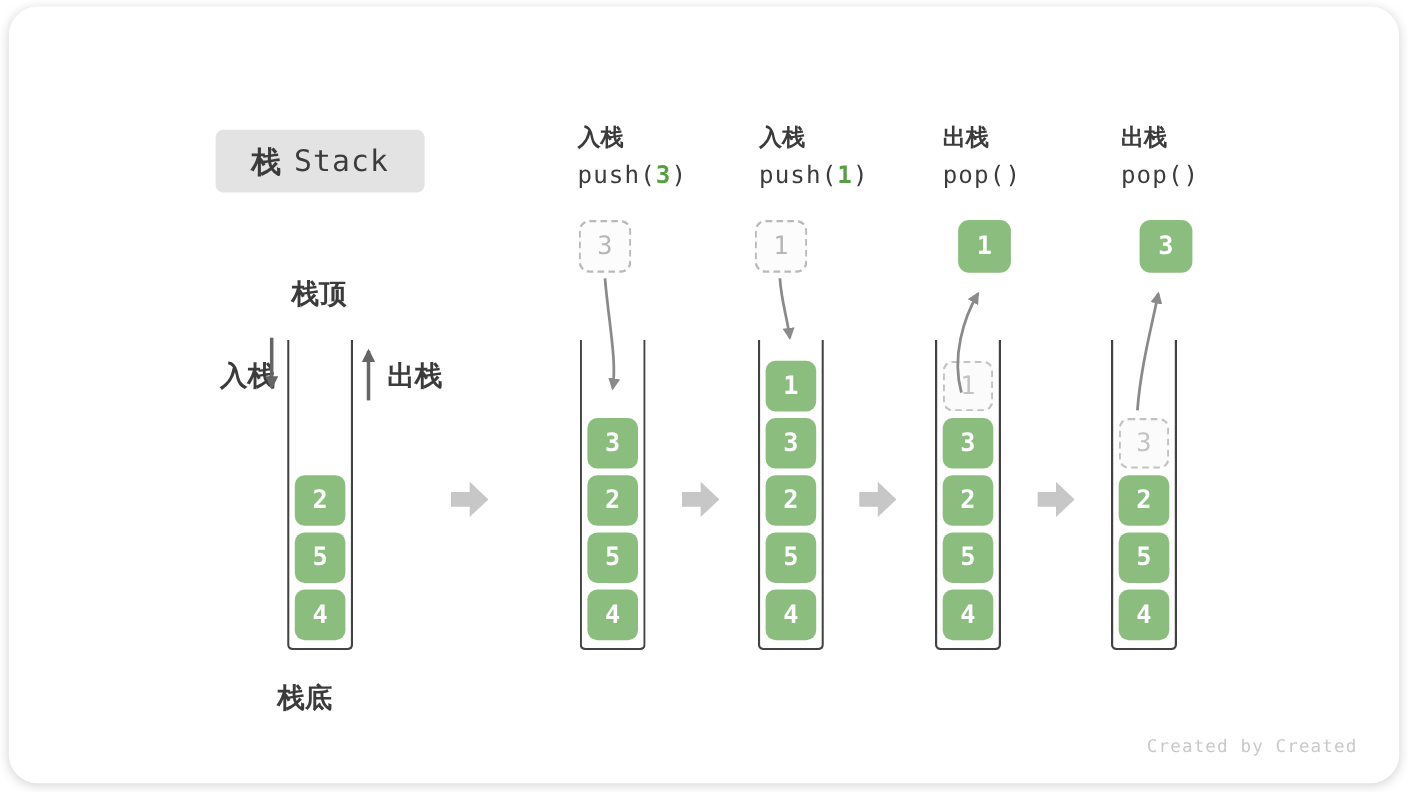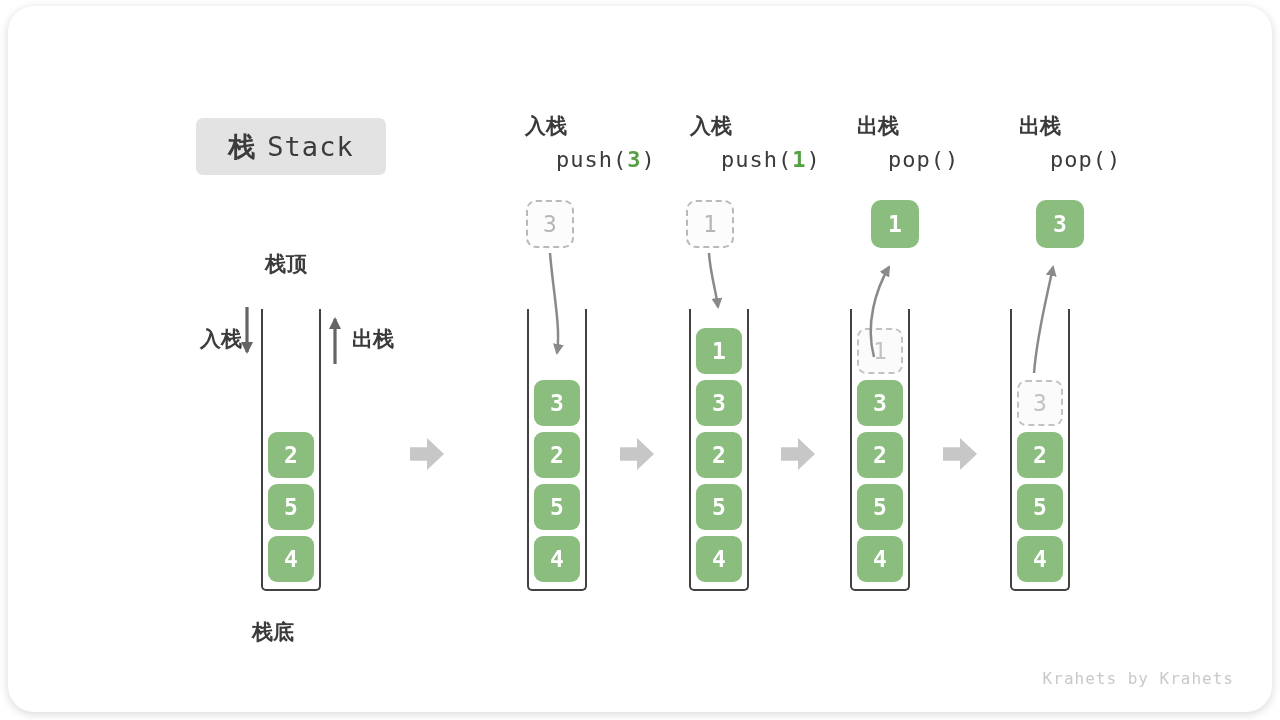--- a/index.html
+++ b/index.html
@@ -5,26 +5,26 @@
   html,body{margin:0;padding:0;background:#ffffff;}
   body{width:1280px;height:720px;position:relative;font-family:"Liberation Sans",sans-serif;-webkit-font-smoothing:antialiased;}
   .card{position:absolute;left:8px;top:6px;width:1264px;height:706px;background:#ffffff;border-radius:26px;box-shadow:0 2px 10px rgba(0,0,0,0.16);overflow:hidden;}
 
   
   .title-box{position:absolute;left:188px;top:112px;width:190px;height:57px;background:#e3e3e3;border-radius:7px;display:flex;align-items:center;justify-content:center;gap:12px;color:#3b3b3b;}
   .title-zh{font-size:27px;font-weight:700;}
   .title-en{font-family:"DejaVu Sans Mono",monospace;font-size:27px;font-weight:500;letter-spacing:1px;}
 
   
-  .zh-label{position:absolute;color:#3b3b3b;font-size:21px;font-weight:700;white-space:nowrap;}
+  .zh-label{position:absolute;color:#3b3b3b;font-size:25px;font-weight:700;white-space:nowrap;}
 
   
   .op{position:absolute;top:107px;color:#3b3b3b;}
   .op-zh{font-size:21px;font-weight:700;line-height:26px;}
-  .op-code{margin-top:6px;font-family:"DejaVu Sans Mono",monospace;font-size:22px;line-height:30px;letter-spacing:1px;margin-left:31px;}
+  .op-code{margin-top:6px;font-family:"DejaVu Sans Mono",monospace;font-size:22px;line-height:30px;letter-spacing:1px;}
   .op-arg{color:#55a043;font-weight:700;}
 
   
   .float-box{position:absolute;top:194px;width:48px;height:48px;border-radius:10px;display:flex;align-items:center;justify-content:center;font-family:"DejaVu Sans Mono",monospace;font-size:23px;box-sizing:border-box;}
   .float-box.dashed{border:2px dashed #b9b9b9;background:#fcfcfc;color:#b7b7b7;}
   .float-box.solid{background:#8abd7e;color:#ffffff;font-weight:700;}
 
   
   .stack{position:absolute;top:303px;width:60px;height:282px;box-sizing:border-box;border-left:2.5px solid #424242;border-right:2.5px solid #424242;border-bottom:2.5px solid #424242;border-radius:0 0 5px 5px;background:#ffffff;display:flex;flex-direction:column;justify-content:flex-end;align-items:center;gap:6px;padding-bottom:7px;}
   .cell{flex:0 0 46px;width:46px;height:46px;border-radius:9px;background:#8abd7e;color:#ffffff;display:flex;align-items:center;justify-content:center;font-family:"DejaVu Sans Mono",monospace;font-size:23px;font-weight:700;box-sizing:border-box;}
@@ -131,15 +131,15 @@
 
     <path d="M542 247 C545 285, 553 322, 549 347" stroke="#8a8a8a" stroke-width="2.5" fill="none" marker-end="url(#ah-gray)"></path>
 
     <path d="M701 247 C702 266, 708 285, 710 301" stroke="#8a8a8a" stroke-width="2.5" fill="none" marker-end="url(#ah-gray)"></path>
 
     <path d="M866 351 C857 318, 868 283, 881 261" stroke="#8a8a8a" stroke-width="2.5" fill="none" marker-end="url(#ah-gray)"></path>
 
     <path d="M1026 367 C1029 328, 1038 295, 1045 261" stroke="#8a8a8a" stroke-width="2.5" fill="none" marker-end="url(#ah-gray)"></path>
   </svg>
 
-  <div class="credit">Krahets by Krahets</div>
+  <div class="credit">Created by Created</div>
 
 </div>
 
 </body></html>

